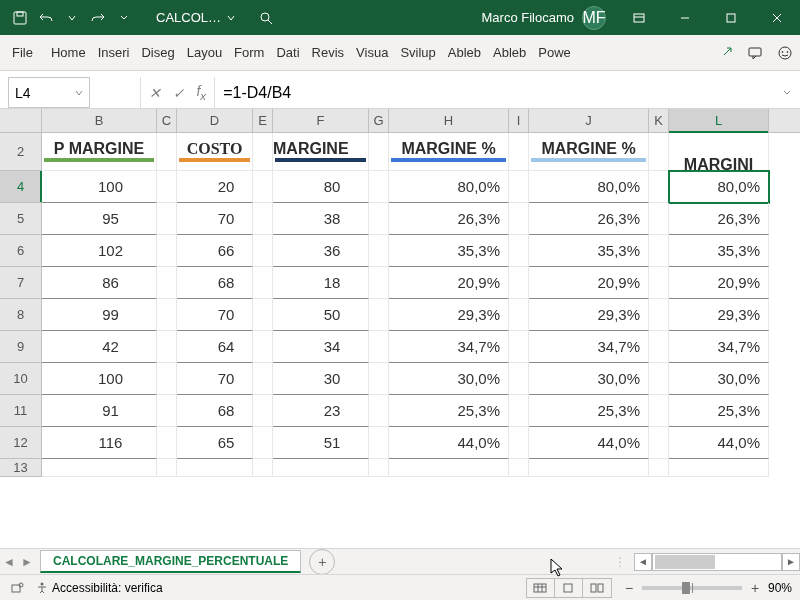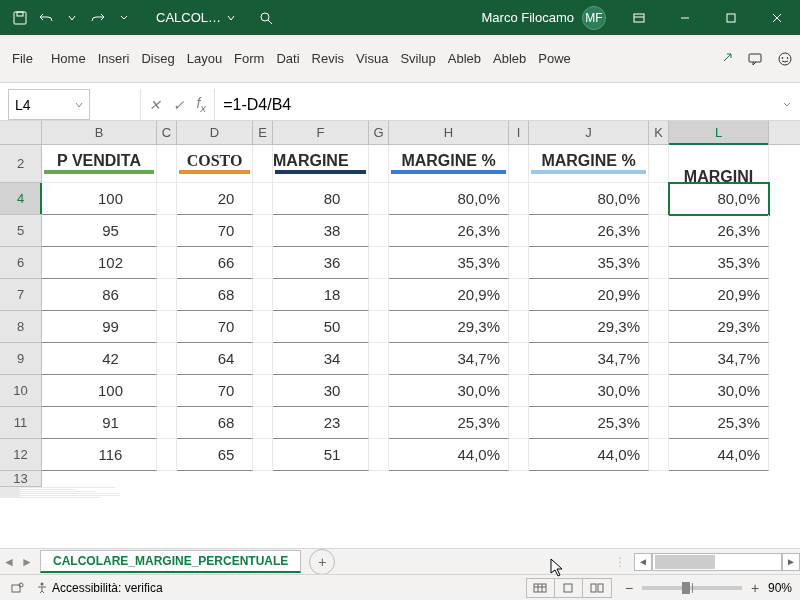--- a/index.html
+++ b/index.html
@@ -8,27 +8,27 @@
 
 .titlebar { background: #185c37; height: 35px; display: flex; align-items: center; color: #fff; font-size: 13px; }
 .titlebar .qat { display: flex; align-items: center; gap: 2px; padding-left: 8px; }
 .titlebar .qat-btn { width: 24px; height: 24px; display: flex; align-items: center; justify-content: center; cursor: pointer; }
 .titlebar .qat-btn svg { stroke: #fff; fill: none; }
 .titlebar .doc { flex: 0 0 auto; margin-left: 20px; display: flex; align-items: center; gap: 6px; cursor: pointer; }
 .titlebar .doc svg { fill: #fff; }
 .titlebar .search { margin-left: 20px; width: 22px; height: 22px; display: flex; align-items: center; justify-content: center; cursor: pointer; }
 .titlebar .spacer { flex: 1; }
 .titlebar .user { display: flex; align-items: center; gap: 8px; margin-right: 10px; cursor: pointer; }
-.titlebar .avatar { width: 24px; height: 24px; border-radius: 50%; background: #2e7d5b; display: flex; align-items: center; justify-content: center; font-size: 12px; color: #fff; border: 1px solid #5a9b7a; }
+.titlebar .avatar { width: 24px; height: 24px; border-radius: 50%; background: #2e7d5b; display: flex; align-items: center; justify-content: center; font-size: 16px; color: #fff; border: 1px solid #5a9b7a; }
 .titlebar .winbtns { display: flex; }
 .titlebar .winbtn { width: 46px; height: 35px; display: flex; align-items: center; justify-content: center; cursor: pointer; }
 .titlebar .winbtn svg { stroke: #fff; fill: none; }
 
 
-.ribbon { background: #f3f2f1; border-bottom: 1px solid #d6d6d6; height: 48px; display: flex; align-items: stretch; }
+.ribbon { background: #f3f2f1; border-bottom: 1px solid #d6d6d6; height: 36px; display: flex; align-items: stretch; }
 .ribbon .tab { padding: 0 6px; display: flex; align-items: center; font-size: 13px; color: #323130; cursor: pointer; overflow: hidden; white-space: nowrap; }
 .ribbon .tab.file { padding: 0 12px; }
 .ribbon .rspace { flex: 1; }
 .ribbon .ricon { width: 30px; display: flex; align-items: center; justify-content: center; cursor: pointer; }
 .ribbon .ricon svg { stroke: #333; fill: none; }
 
 
 .fbar { height: 32px; display: flex; align-items: stretch; border-bottom: 1px solid #d6d6d6; background: #fff; margin-top: 6px; }
 .namebox { width: 82px; border: 1px solid #c7c7c7; display: flex; align-items: center; padding: 0 6px; font-size: 14px; margin-left: 8px; background:#fff; }
 .namebox .dd { margin-left: auto; }
@@ -242,21 +242,21 @@
         <div class="ch cJ">J</div>
         <div class="ch cK">K</div>
         <div class="ch cL sel">L</div>
       </div>
   </div>
   <div class="rows" id="rows-holder">
       <div class="row hdr">
         <div class="rh hdr">2</div>
         <div class="cell cB" style="padding: 0px;">
           <div style="width: 100%;">
-            <div style="text-align: center;">P VENDITA</div>
+            <div style="text-align: center;">P MARGINE</div>
             <div class="divider" style="background: rgb(106, 168, 79);"></div>
           </div>
         </div>
         <div class="cell cC"></div>
         <div class="cell cD" style="padding: 0px;">
           <div style="width: 100%;">
             <div style="text-align: center; font-family: Liberation Serif, serif;">COSTO</div>
             <div class="divider" style="background: rgb(230, 145, 56);"></div>
           </div>
         </div>
@@ -408,21 +408,21 @@
         <div class="cell cD datacell underline">65</div>
         <div class="cell cE narrow"></div>
         <div class="cell cF datacell underline">51</div>
         <div class="cell cG narrow"></div>
         <div class="cell cH pctcell underline">44,0%</div>
         <div class="cell cI narrow"></div>
         <div class="cell cJ pctcell underline">44,0%</div>
         <div class="cell cK narrow"></div>
         <div class="cell cL pctcell underline">44,0%</div>
       </div>
-      <div class="row" style="height: 18px; flex-direction: column;">
+      <div class="row" style="height: 18px;">
         <div class="rh" style="height: 18px;">13</div>
         <div class="cell cB"></div>
         <div class="cell cC"></div>
         <div class="cell cD"></div>
         <div class="cell cE"></div>
         <div class="cell cF"></div>
         <div class="cell cG"></div>
         <div class="cell cH"></div>
         <div class="cell cI"></div>
         <div class="cell cJ"></div>

